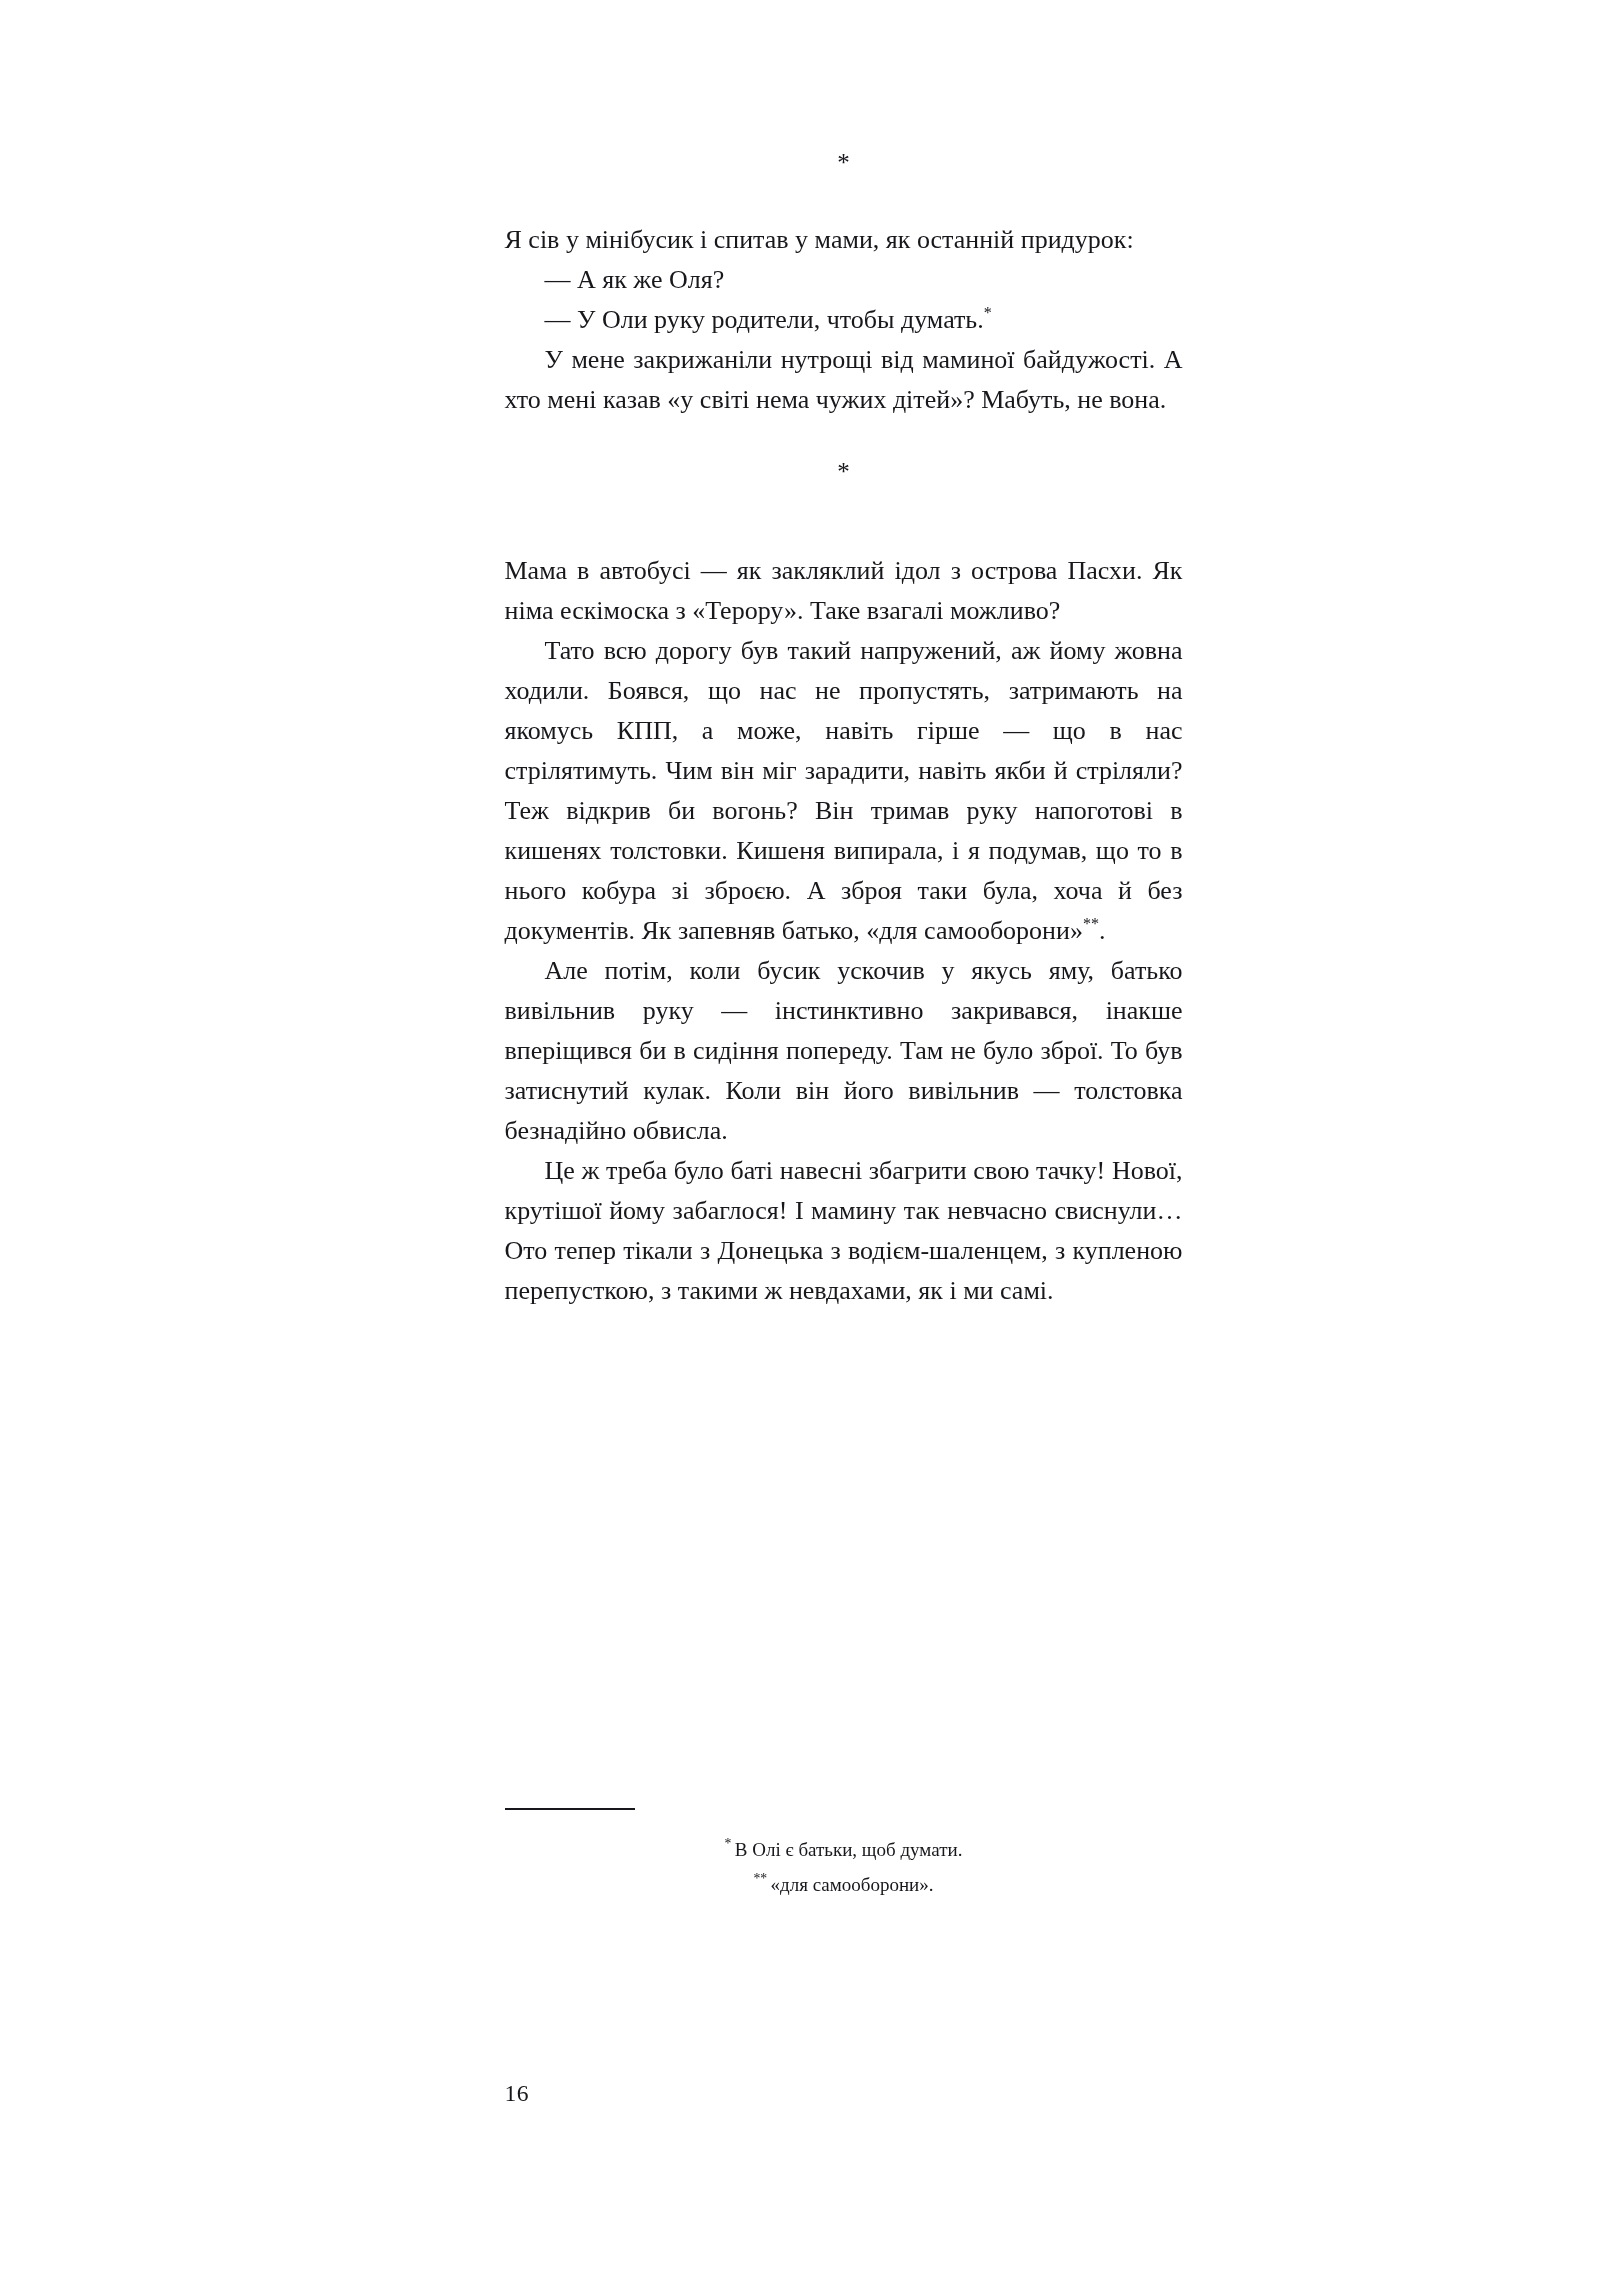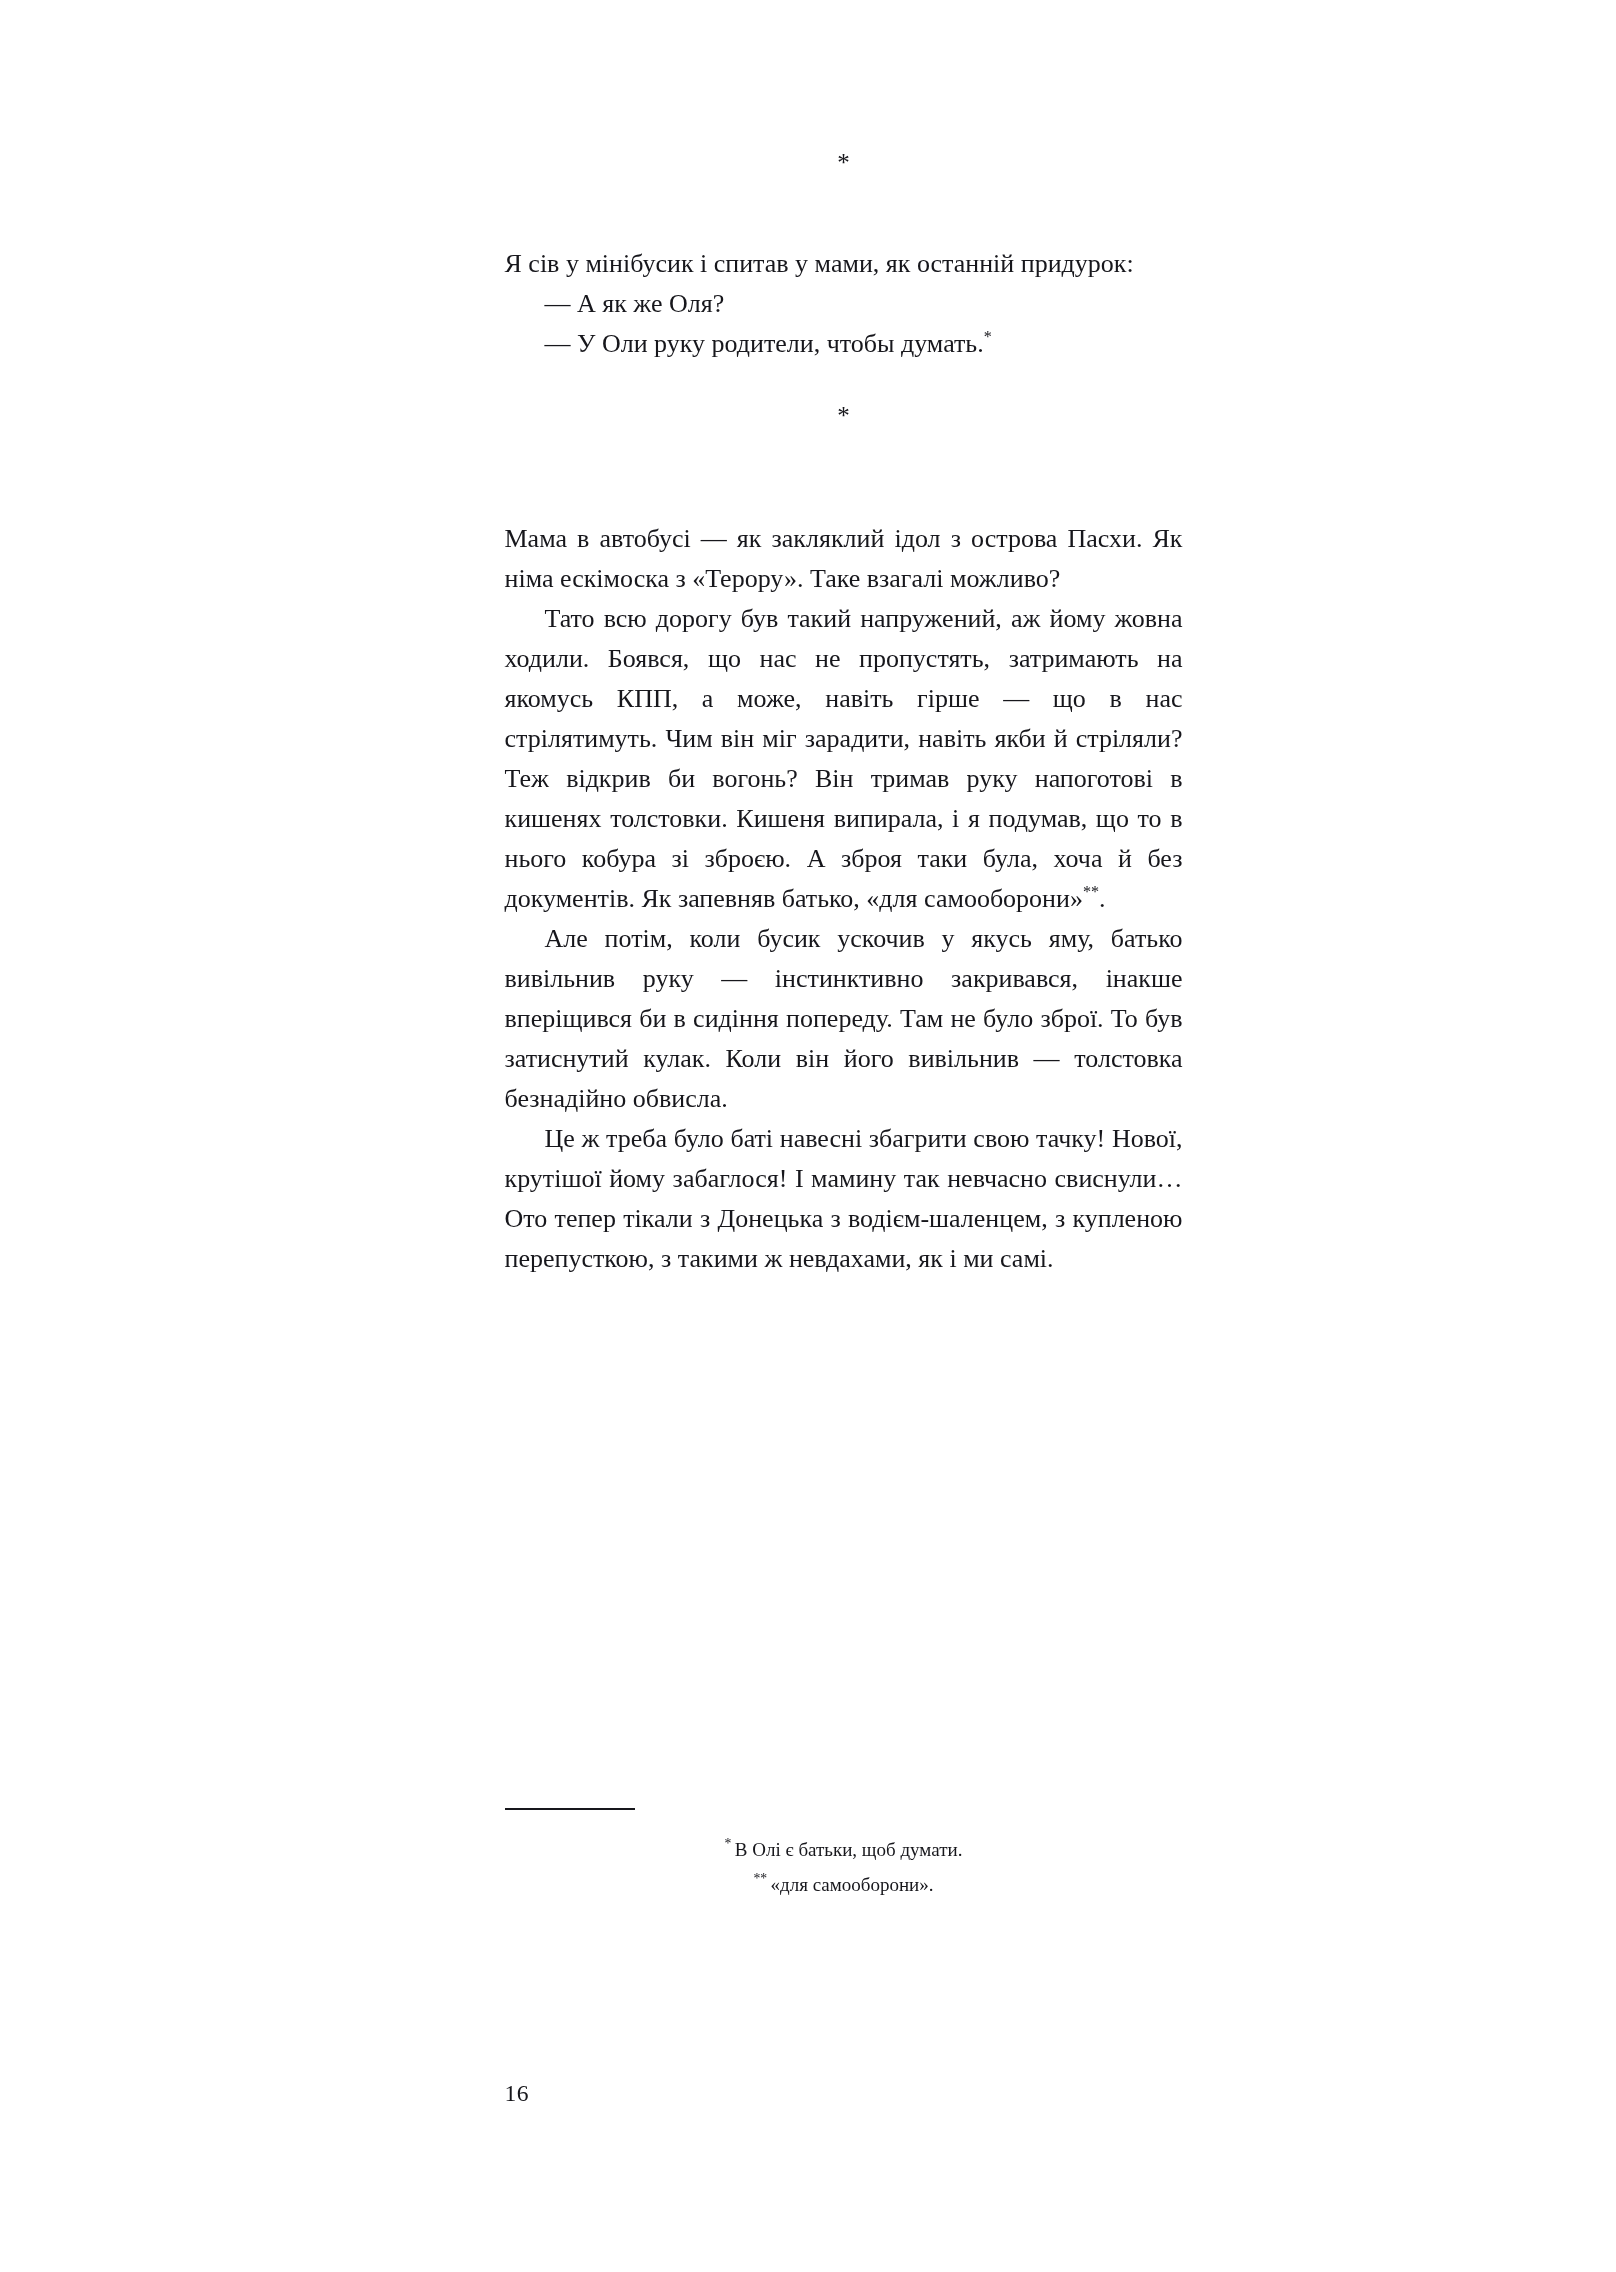--- a/index.html
+++ b/index.html
@@ -29,21 +29,20 @@
     text-align: justify;
     text-justify: inter-word;
     hyphens: manual;
     margin: 0;
   }
   .indent {
     text-indent: 40px;
   }
   .noindent {
     text-indent: 0;
-    margin-top: 24px;
   }
   .dialogue {
     text-indent: 40px;
     text-align: left;
   }
   .sep {
     font-family: "Liberation Serif", "DejaVu Serif", serif;
     font-size: 25px;
     color: #17171c;
     text-align: center;
@@ -111,20 +110,21 @@
     <p class="sep">*</p>
 
     <div class="spacer-sep-below"></div>
 
     <p class="body-text noindent">Я сів у мінібусик і спитав у мами, як останній придурок:</p>
 
     <p class="body-text dialogue">— А як же Оля?</p>
 
     <p class="body-text dialogue"><span>— У Оли руку родители, чтобы думать.</span><sup class="fn">*</sup></p>
 
+    <p class="body-text indent">У мене закрижаніли нутрощі від маминої байдужості. А хто мені казав «у світі нема чужих дітей»? Мабуть, не вона.</p>
 
     <div class="spacer-sep-above"></div>
 
     <p class="sep">*</p>
 
     <div class="spacer-sep2-below"></div>
 
     <p class="body-text noindent">Мама в автобусі — як закляклий ідол з острова Пасхи. Як німа ескімоска з «Терору». Таке взагалі можливо?</p>
 
     <p class="body-text indent"><span>Тато всю дорогу був такий напружений, аж йому жовна ходили. Боявся, що нас не пропустять, затримають на якомусь КПП, а може, навіть гірше — що в нас стрілятимуть. Чим він міг зарадити, навіть якби й стріляли? Теж відкрив би вогонь? Він тримав руку напоготові в кишенях толстовки. Кишеня випирала, і я подумав, що то в нього кобура зі зброєю. А зброя таки була, хоча й без документів. Як запевняв батько, «для самооборони»</span><sup class="fn">**</sup><span>.</span></p>

